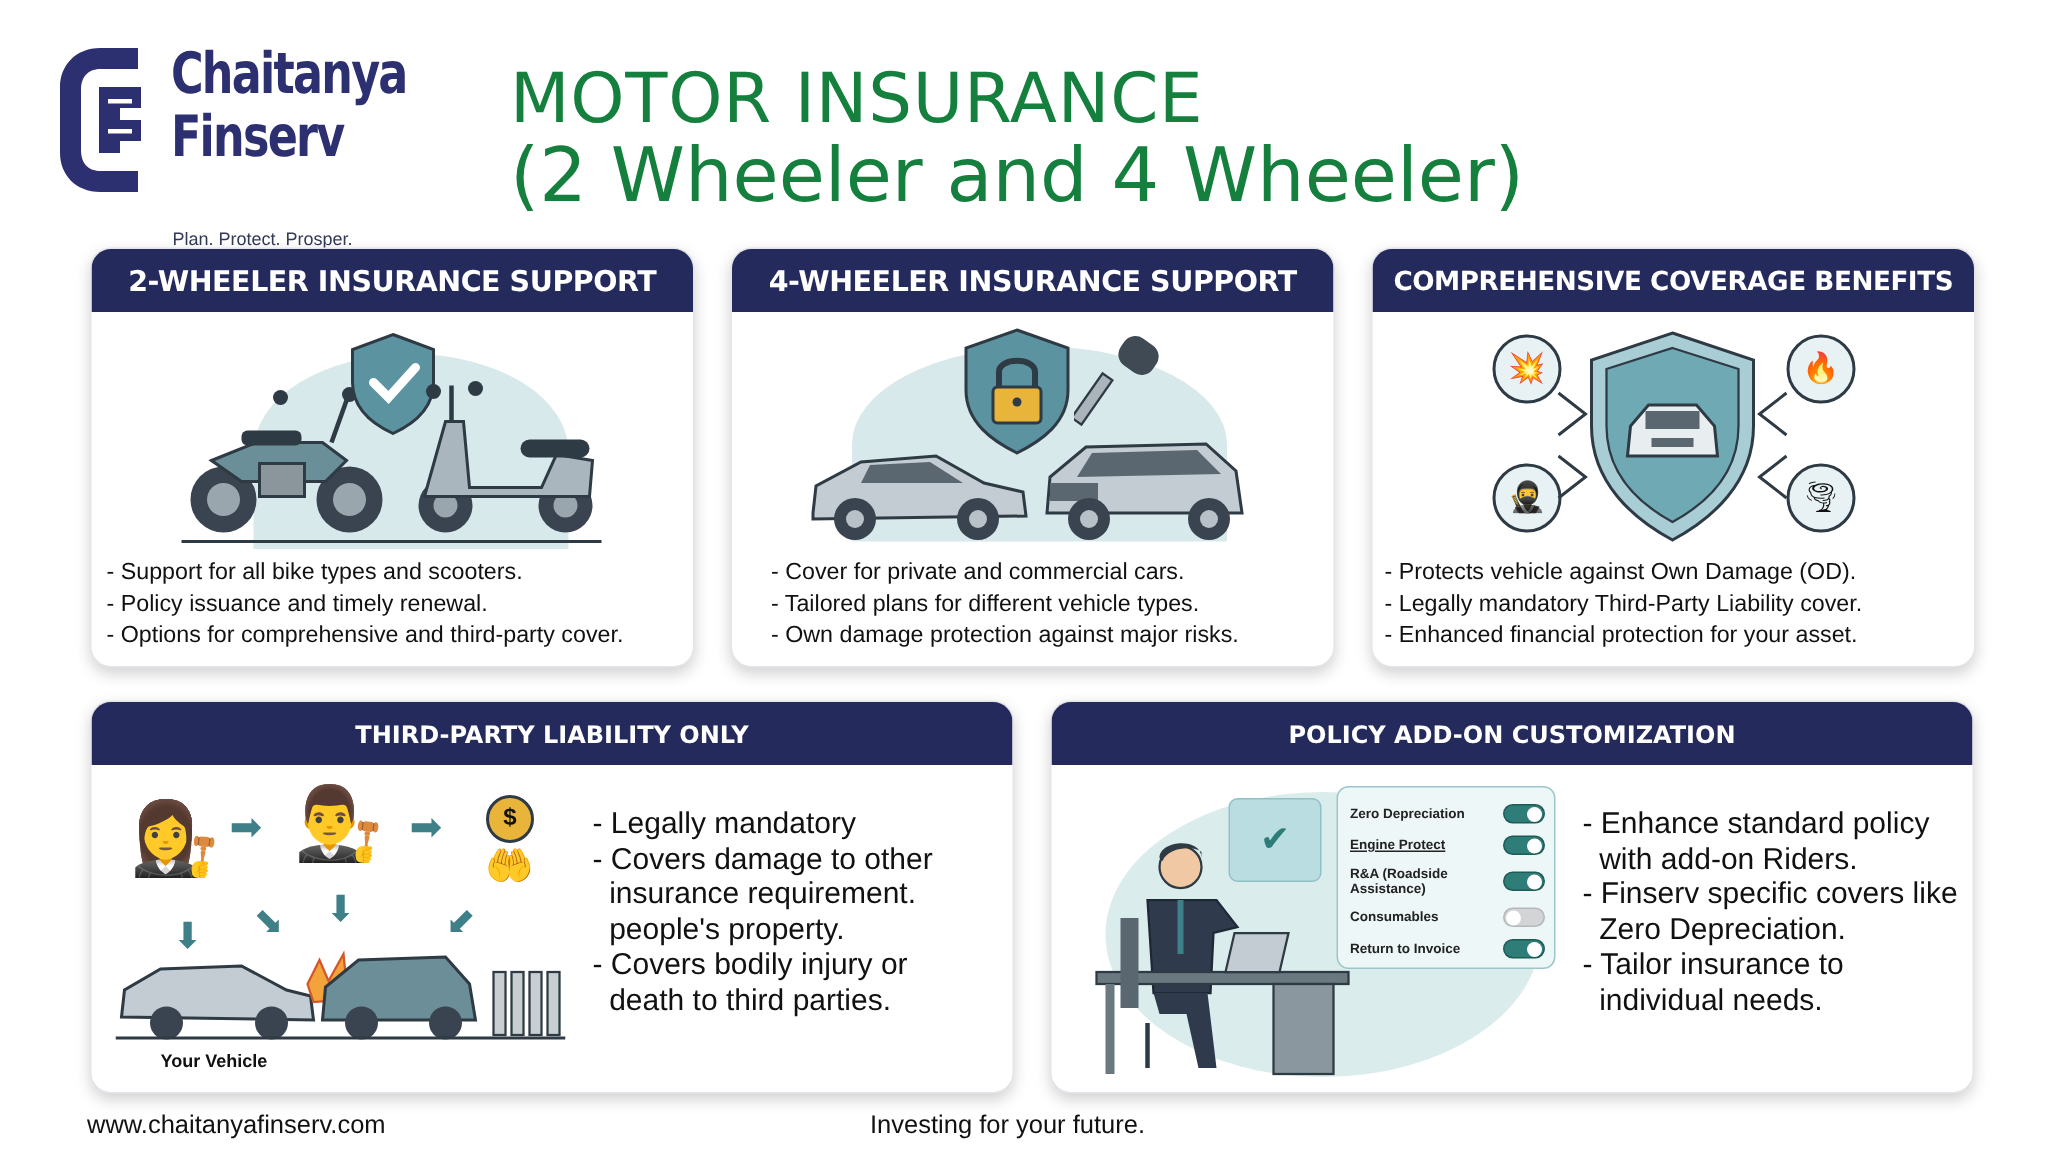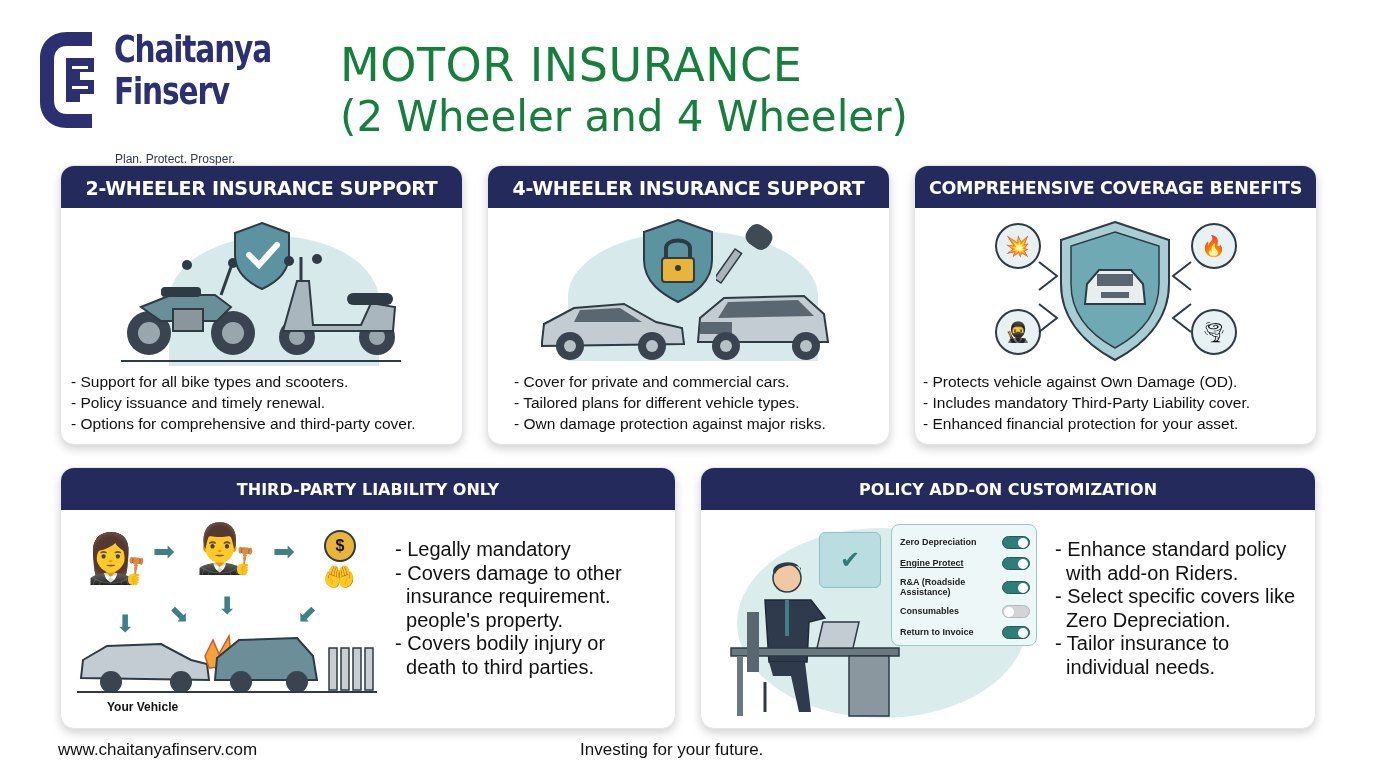--- a/index.html
+++ b/index.html
@@ -6,21 +6,21 @@
   html, body { width: 1376px; height: 768px; overflow: hidden; background: #ffffff; }
   body { font-family: "Liberation Sans", "DejaVu Sans", sans-serif; color: #111; position: relative; }
 
   .logo { position: absolute; left: 36px; top: 26px; width: 260px; height: 112px; }
   .logo-mark { position: absolute; left: 0; top: 2px; width: 62px; height: 104px; }
   .logo-name { position: absolute; left: 78px; top: 2px; color: #2d3070; font-family: "DejaVu Sans", sans-serif; font-weight: bold; font-size: 38px; line-height: 42px; letter-spacing: -1.5px; transform: scaleX(0.78); transform-origin: left top; }
   .logo-tag { position: absolute; left: 79px; top: 94px; font-size: 12px; color: #333a55; margin-top: 32px; }
 
   .title { position: absolute; left: 340px; top: 38px; width: 700px; text-align: left; color: #15803d; font-family: "DejaVu Sans", sans-serif; font-weight: normal; }
   .title .l1 { font-size: 46px; line-height: 54px; letter-spacing: 0.5px; }
-  .title .l2 { font-size: 42px; line-height: 50px; }
+  .title .l2 { font-size: 50px; line-height: 50px; }
 
   .card { position: absolute; background: #fff; border-radius: 14px; box-shadow: 0 4px 10px rgba(0,0,0,0.18); overflow: hidden; border: 1px solid #e3e5ea; }
   .card-head { background: #252a5c; color: #fff; font-family: "DejaVu Sans", sans-serif; font-weight: bold; text-align: center; white-space: nowrap; }
   .small .card-head { height: 42px; line-height: 44px; font-size: 19px; letter-spacing: -0.3px; }
   .big .card-head { height: 42px; line-height: 44px; font-size: 16px; }
   .bullets { list-style: none; color: #111; }
   .small .bullets { position: absolute; left: 10px; right: 6px; bottom: 10px; font-size: 15.5px; line-height: 21px; }
   .big .bullets { position: absolute; font-size: 20px; line-height: 23.5px; }
   .bullets li { white-space: pre; }
 
@@ -148,21 +148,21 @@
   <div style="position:absolute; left:80px; top:143px; width:46px; height:46px; border-radius:50%; border:2px solid #2e3a44; background:#e8f1f3; text-align:center; line-height:42px; font-size:20px;">🥷</div>
   <div style="position:absolute; left:276px; top:143px; width:46px; height:46px; border-radius:50%; border:2px solid #2e3a44; background:#e8f1f3; text-align:center; line-height:42px; font-size:20px;">🌪</div>
   <svg class="illus" style="left:120px; top:90px;" width="160" height="80" viewBox="0 0 160 80">
     <path d="M4 6 L22 20 L4 34" fill="none" stroke="#2e3a44" stroke-width="2"></path>
     <path d="M4 48 L22 62 L4 76" fill="none" stroke="#2e3a44" stroke-width="2"></path>
     <path d="M156 6 L138 20 L156 34" fill="none" stroke="#2e3a44" stroke-width="2"></path>
     <path d="M156 48 L138 62 L156 76" fill="none" stroke="#2e3a44" stroke-width="2"></path>
   </svg>
   <ul class="bullets" style="left:8px;">
     <li>- Protects vehicle against Own Damage (OD).</li>
-    <li>- Includes mandatory Third-Party Liability cover.</li>
+    <li>- Legally mandatory Third-Party Liability cover.</li>
     <li>- Enhanced financial protection for your asset.</li>
   </ul>
 </div>
 
 <div class="card big" style="left:60px; top:467px; width:616px; height:262px;">
   <div class="card-head">THIRD-PARTY LIABILITY ONLY</div>
   <div style="position:absolute; left:26px; top:62px; width:60px; height:72px; font-size:48px; text-align:center;">👩‍⚖️</div>
   <div style="position:absolute; left:92px; top:68px; color:#3f7f88; font-size:26px;">➡</div>
   <div style="position:absolute; left:130px; top:52px; width:70px; height:72px; font-size:48px; text-align:center;">👨‍⚖️</div>
   <div style="position:absolute; left:212px; top:68px; color:#3f7f88; font-size:26px;">➡</div>
@@ -236,21 +236,21 @@
       <span class="tg off"></span>
     </div>
     <div class="toggle-row" style="top:98px;">
       <span>Return to Invoice</span>
       <span class="tg"></span>
     </div>
   </div>
   <ul class="bullets" style="left:354px; top:70px;">
     <li>- Enhance standard policy</li>
     <li>  with add-on Riders.</li>
-    <li>- Select specific covers like</li>
+    <li>- Finserv specific covers like</li>
     <li>  Zero Depreciation.</li>
     <li>- Tailor insurance to</li>
     <li>  individual needs.</li>
   </ul>
 </div>
 
 <div class="footer-l">www.chaitanyafinserv.com</div>
 <div class="footer-r">Investing for your future.</div>
 
 </body></html>

